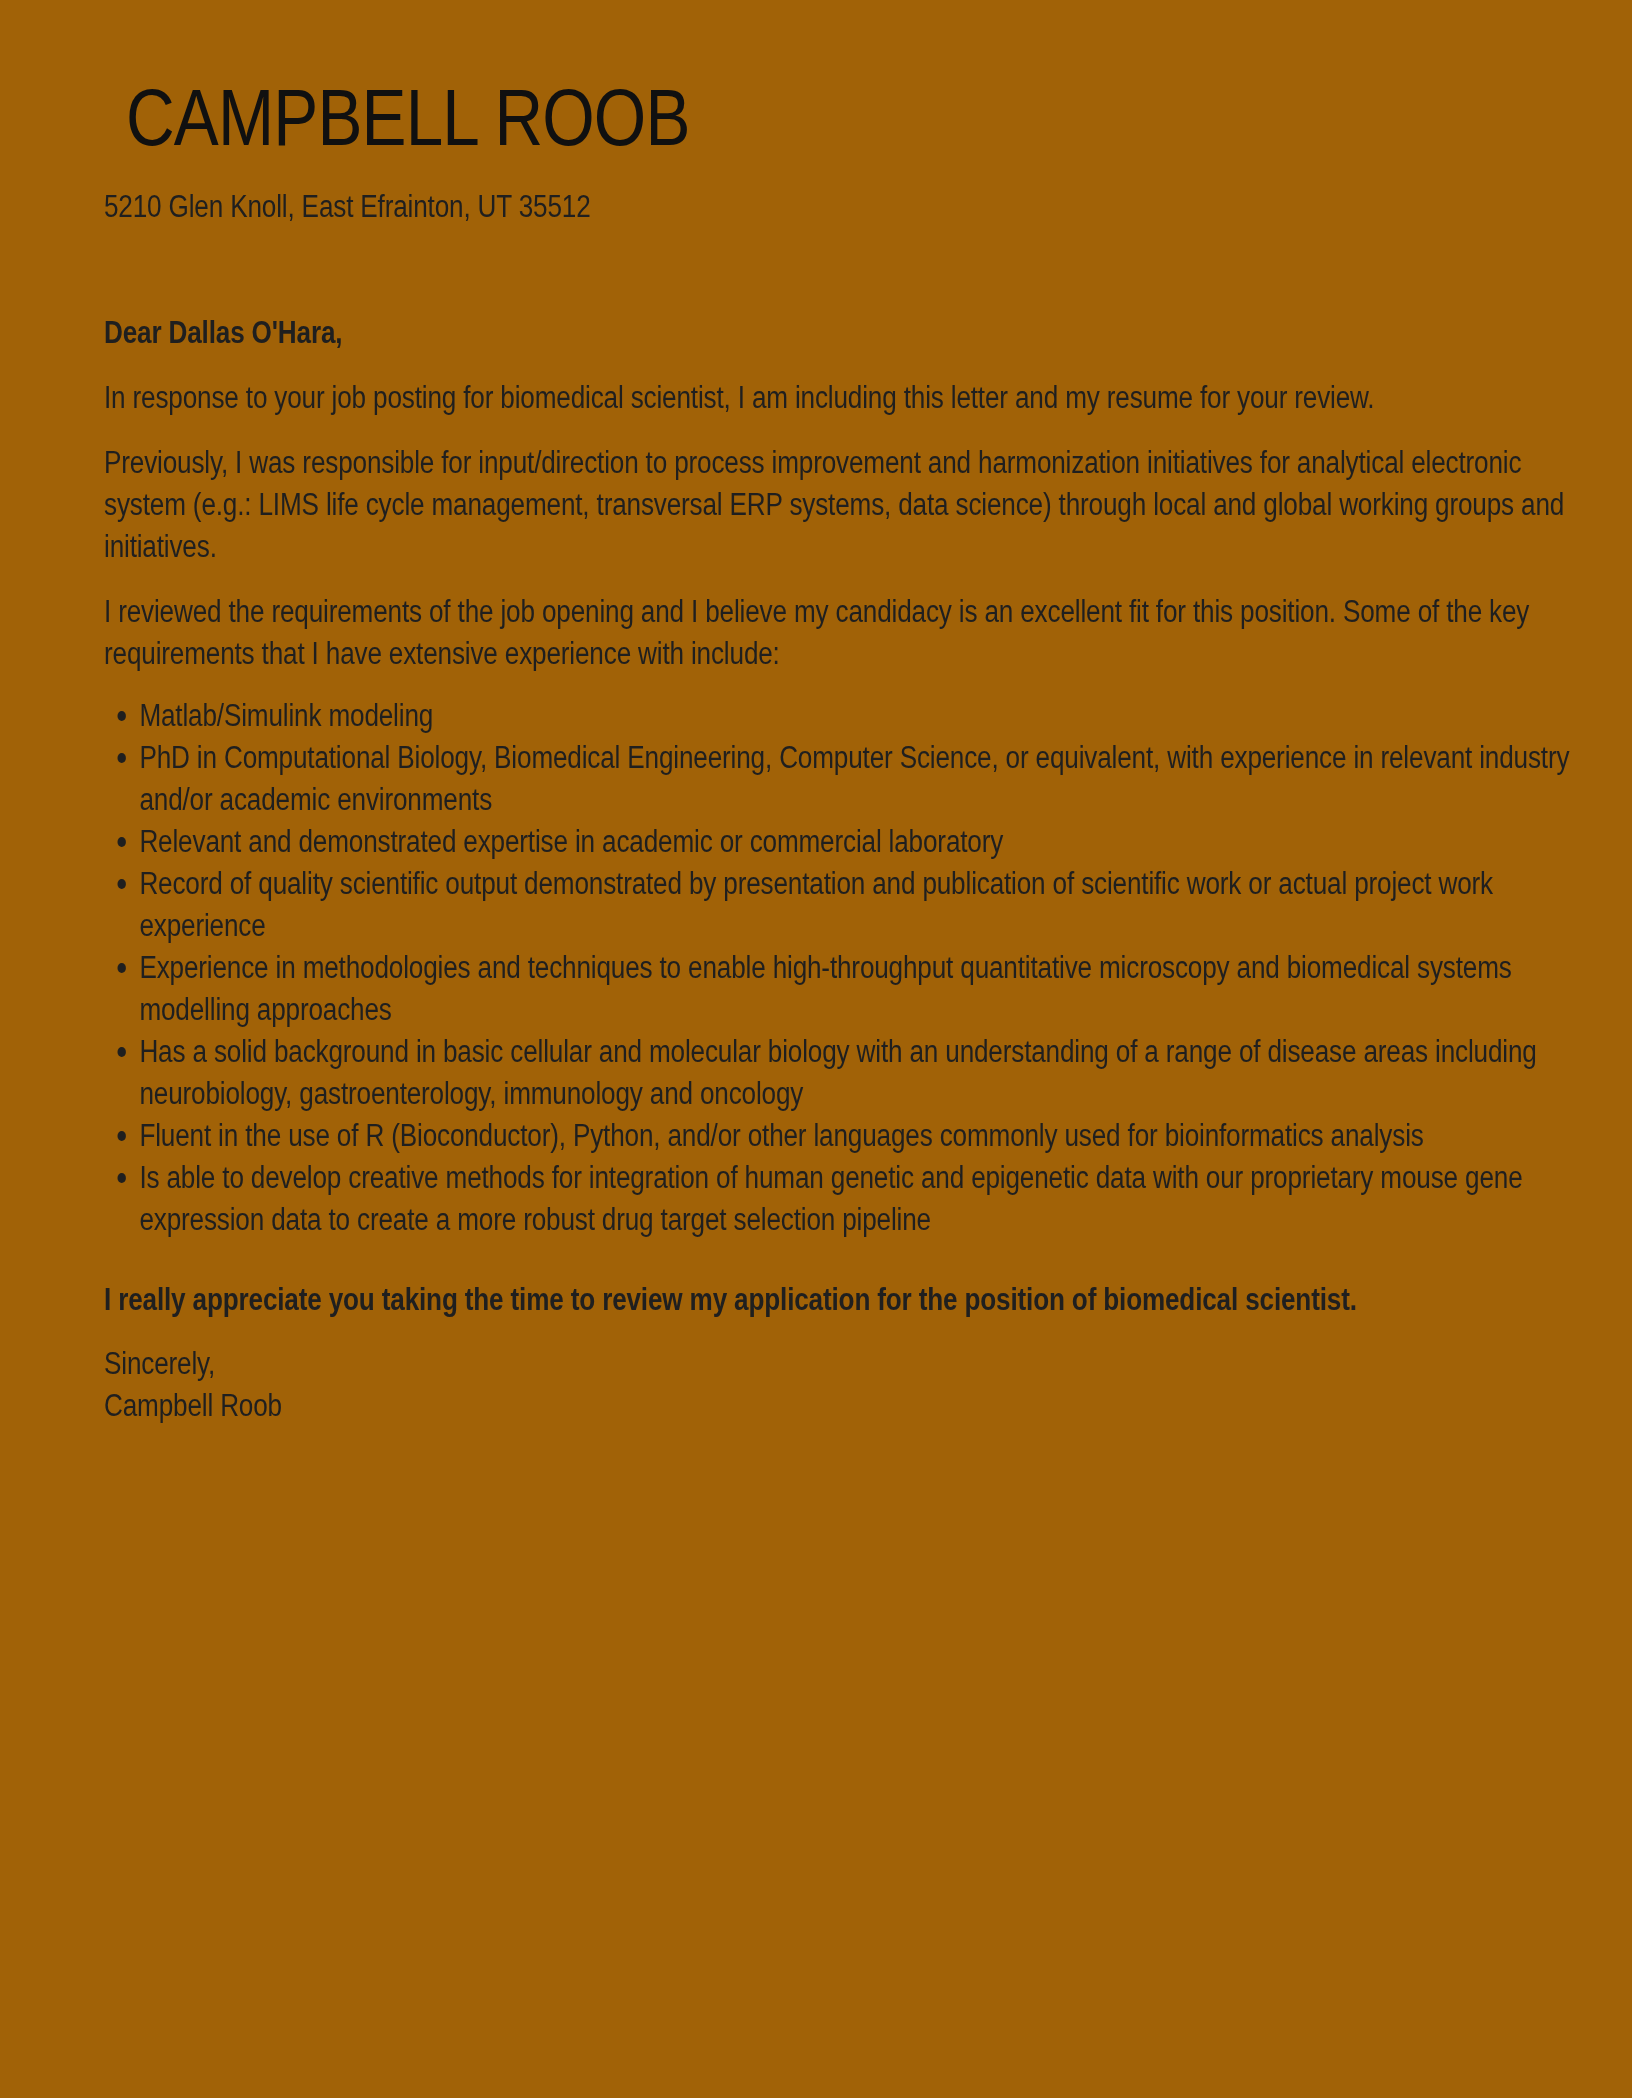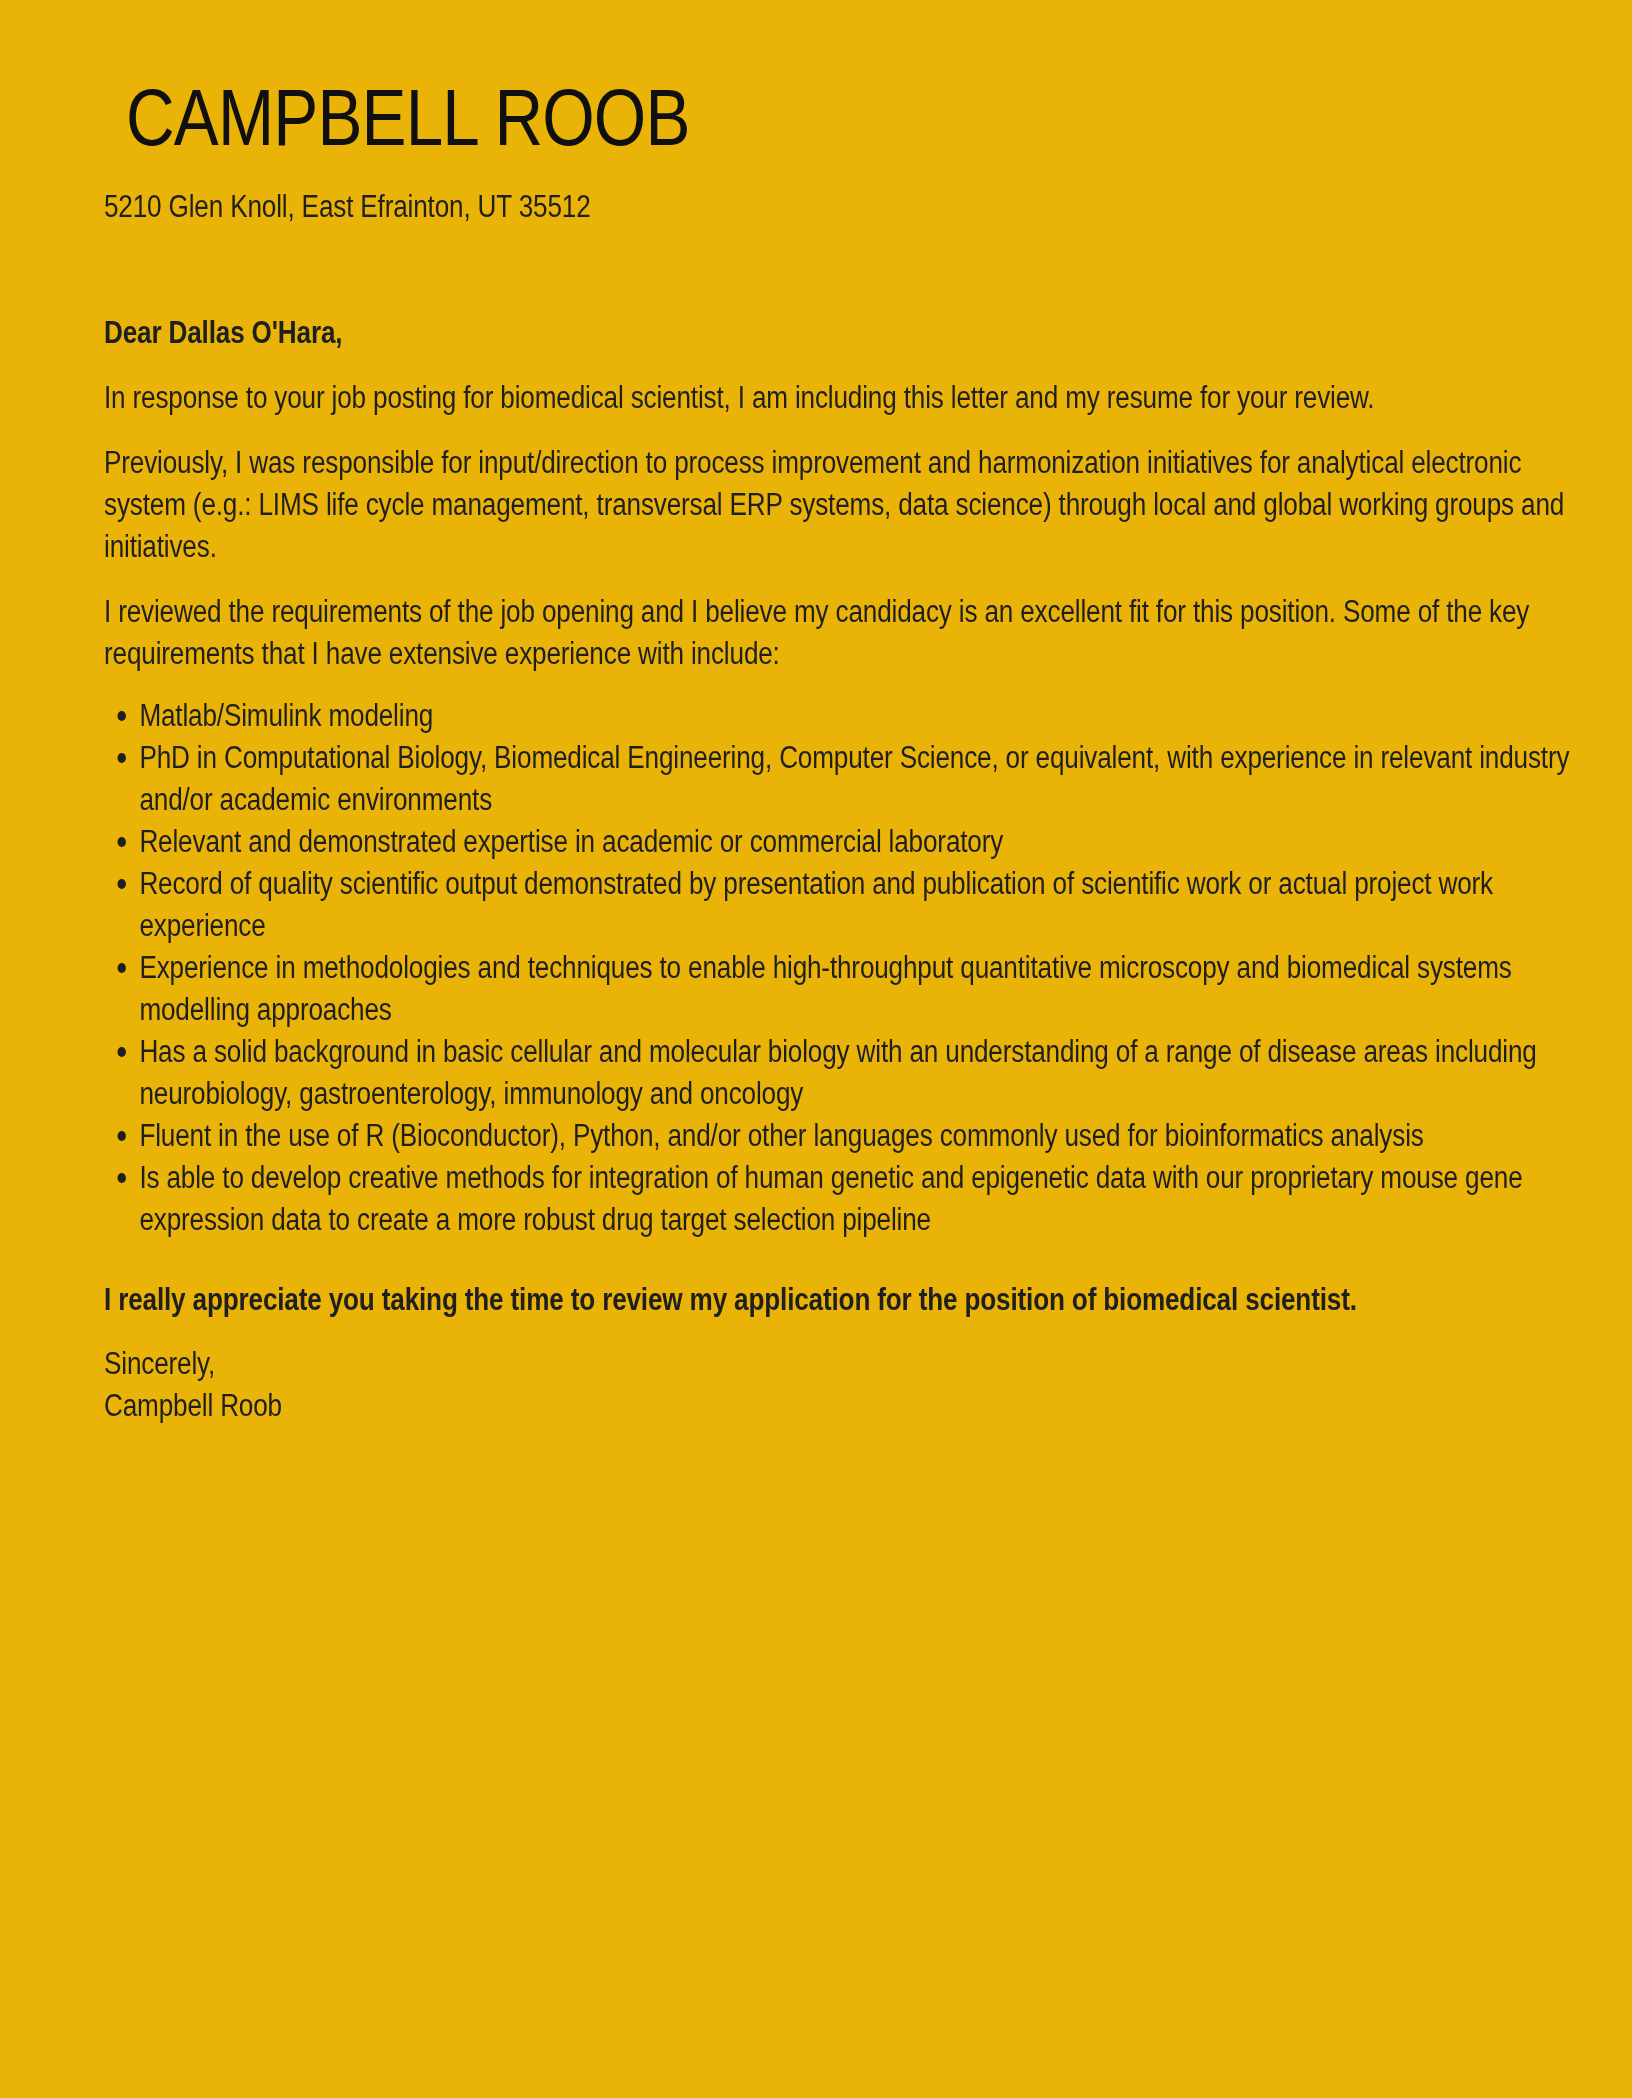--- a/index.html
+++ b/index.html
@@ -12,21 +12,21 @@
     width: 1632px;
     height: 2098px;
     font-family: "Liberation Sans", sans-serif;
     color: #1f1f1f;
     overflow: hidden;
   }
 
   .page {
     width: 1632px;
     height: 2098px;
-    background: #eab308;
+    background: #a16207;
     padding: 62px 0 0 104px;
   }
 
   
   .letter-body {
     width: 1740px;
     transform: scaleX(0.843);
     transform-origin: top left;
   }
 

